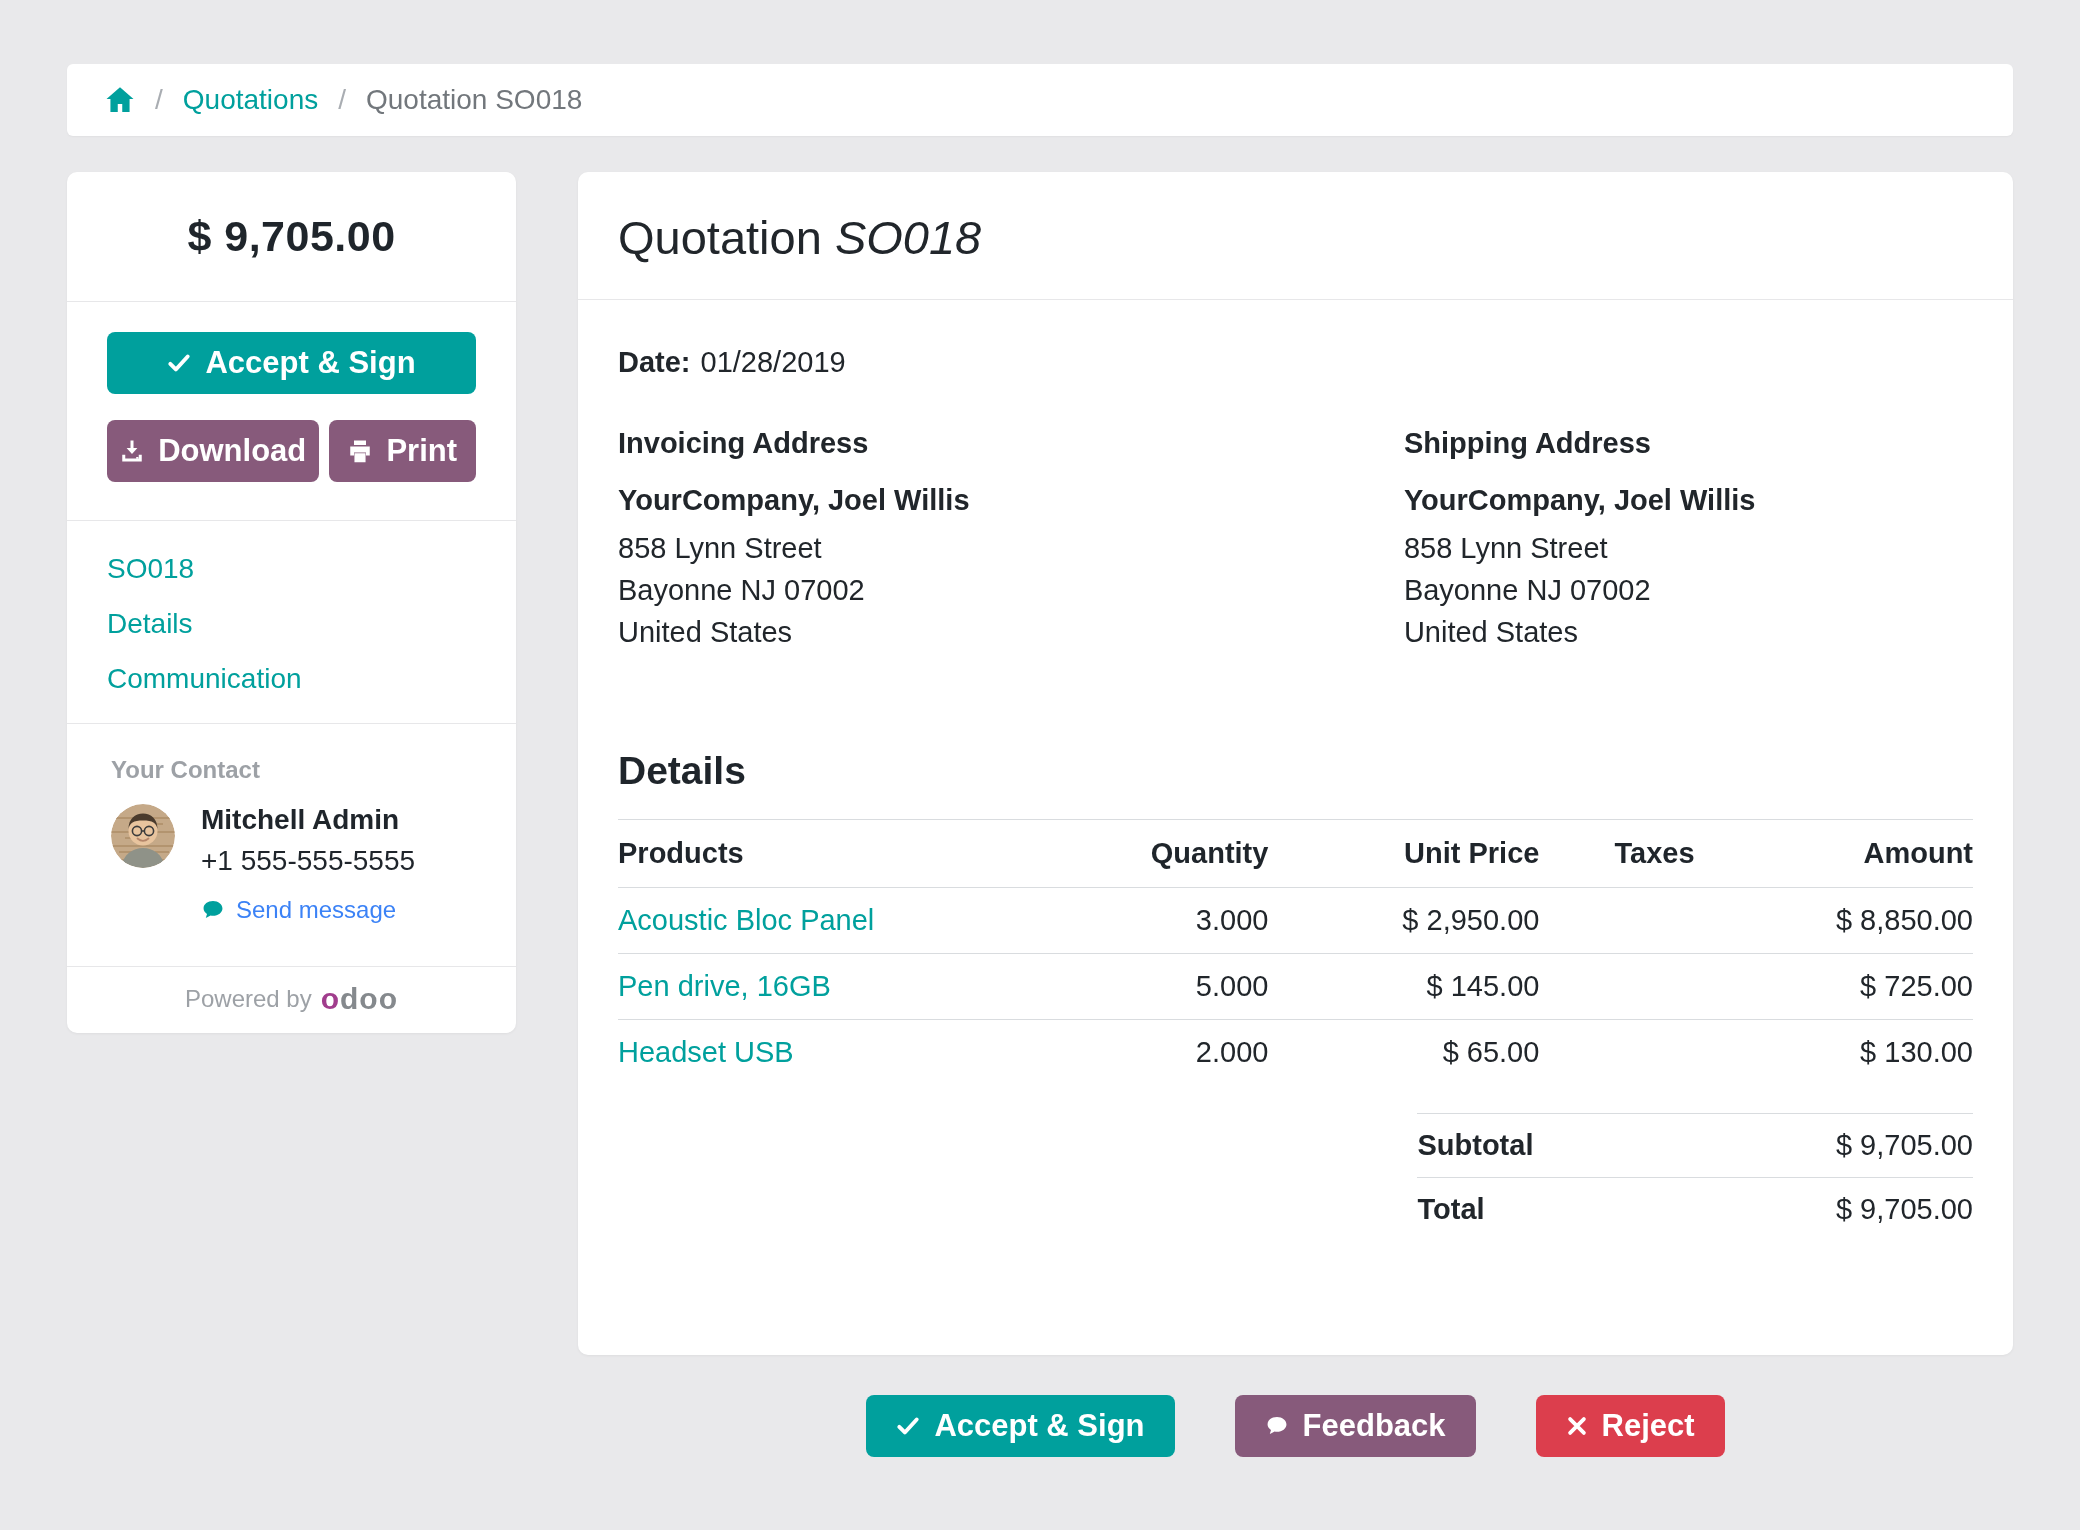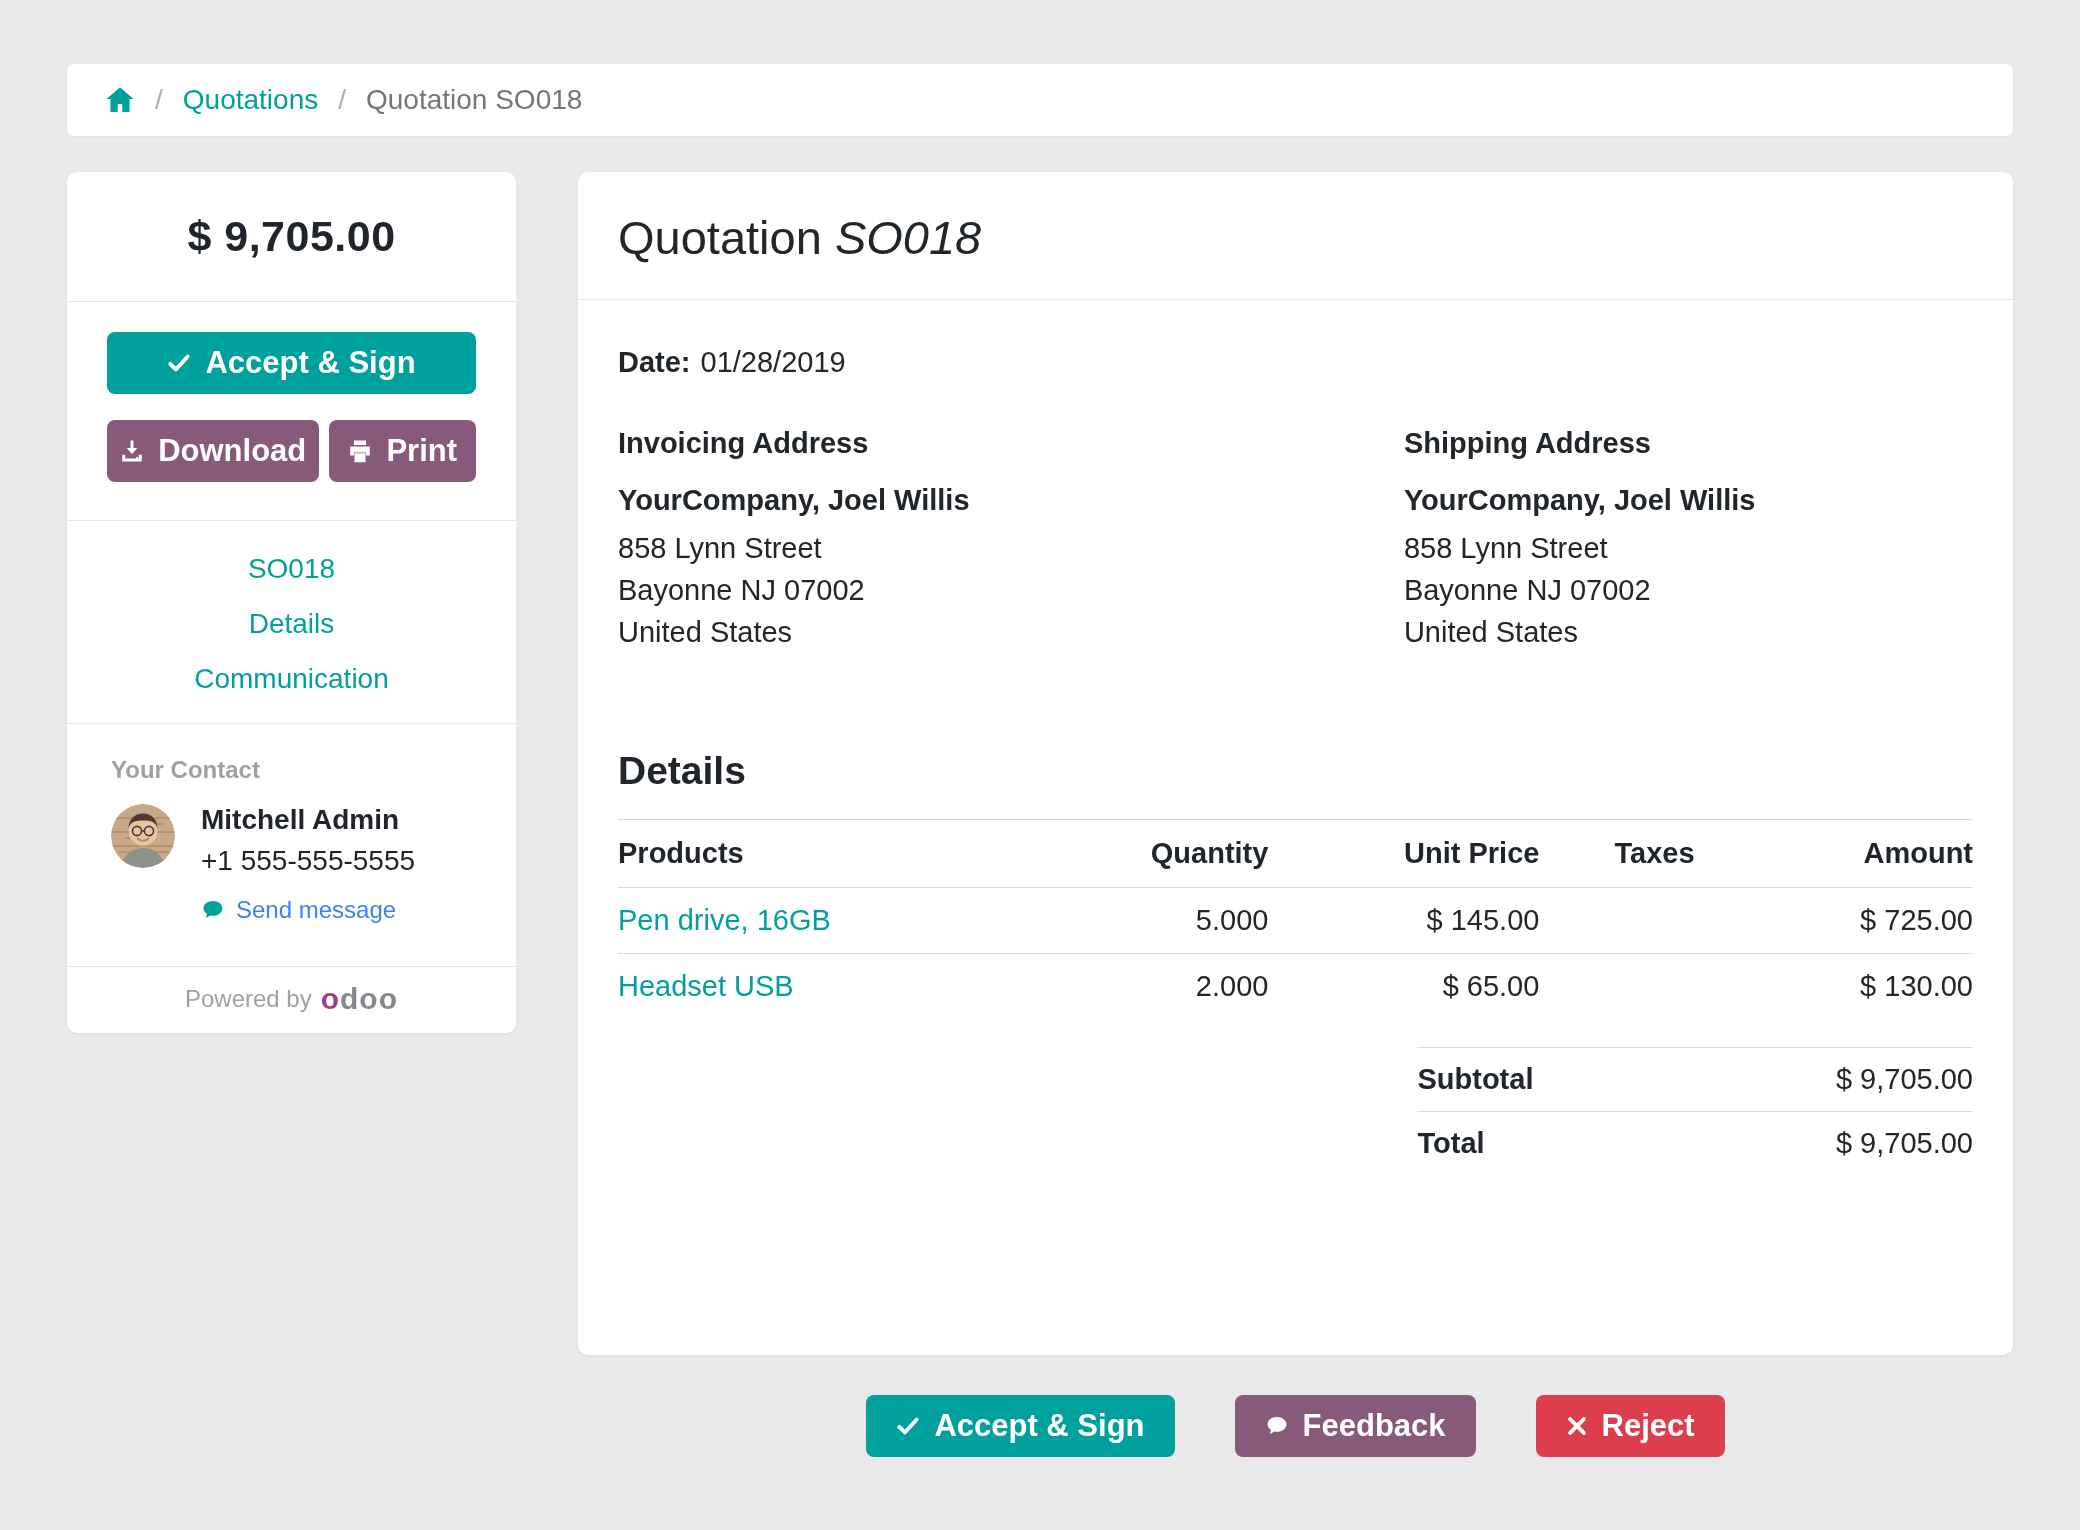--- a/index.html
+++ b/index.html
@@ -2,21 +2,21 @@
 <html><head>
 <meta charset="utf-8">
 <style>
   * { box-sizing: border-box; margin: 0; padding: 0; }
   html, body { width: 2080px; height: 1530px; overflow: hidden; }
   body {
     background: #e9e9eb;
     font-family: "Liberation Sans", sans-serif;
     color: #21262b;
   }
-  a { text-decoration: none; cursor: pointer; text-align: center; }
+  a { text-decoration: none; cursor: pointer; }
 
   
   .breadcrumb-bar {
     margin: 64px 67px 0;
     height: 72px;
     background: #ffffff;
     border-radius: 6px;
     box-shadow: 0 1px 2px rgba(0,0,0,.04);
     display: flex;
     align-items: center;
@@ -306,20 +306,27 @@
           <tr>
             <th class="col-products">Products</th>
             <th>Quantity</th>
             <th>Unit Price</th>
             <th class="col-taxes">Taxes</th>
             <th>Amount</th>
           </tr>
         </thead>
         <tbody>
           <tr class="row-bordered">
+            <td class="cell-product"><a class="product-link">Acoustic Bloc Panel</a></td>
+            <td>3.000</td>
+            <td>$ 2,950.00</td>
+            <td></td>
+            <td>$ 8,850.00</td>
+          </tr>
+          <tr class="row-bordered">
             <td class="cell-product"><a class="product-link">Pen drive, 16GB</a></td>
             <td>5.000</td>
             <td>$ 145.00</td>
             <td></td>
             <td>$ 725.00</td>
           </tr>
           <tr>
             <td class="cell-product"><a class="product-link">Headset USB</a></td>
             <td>2.000</td>
             <td>$ 65.00</td>

